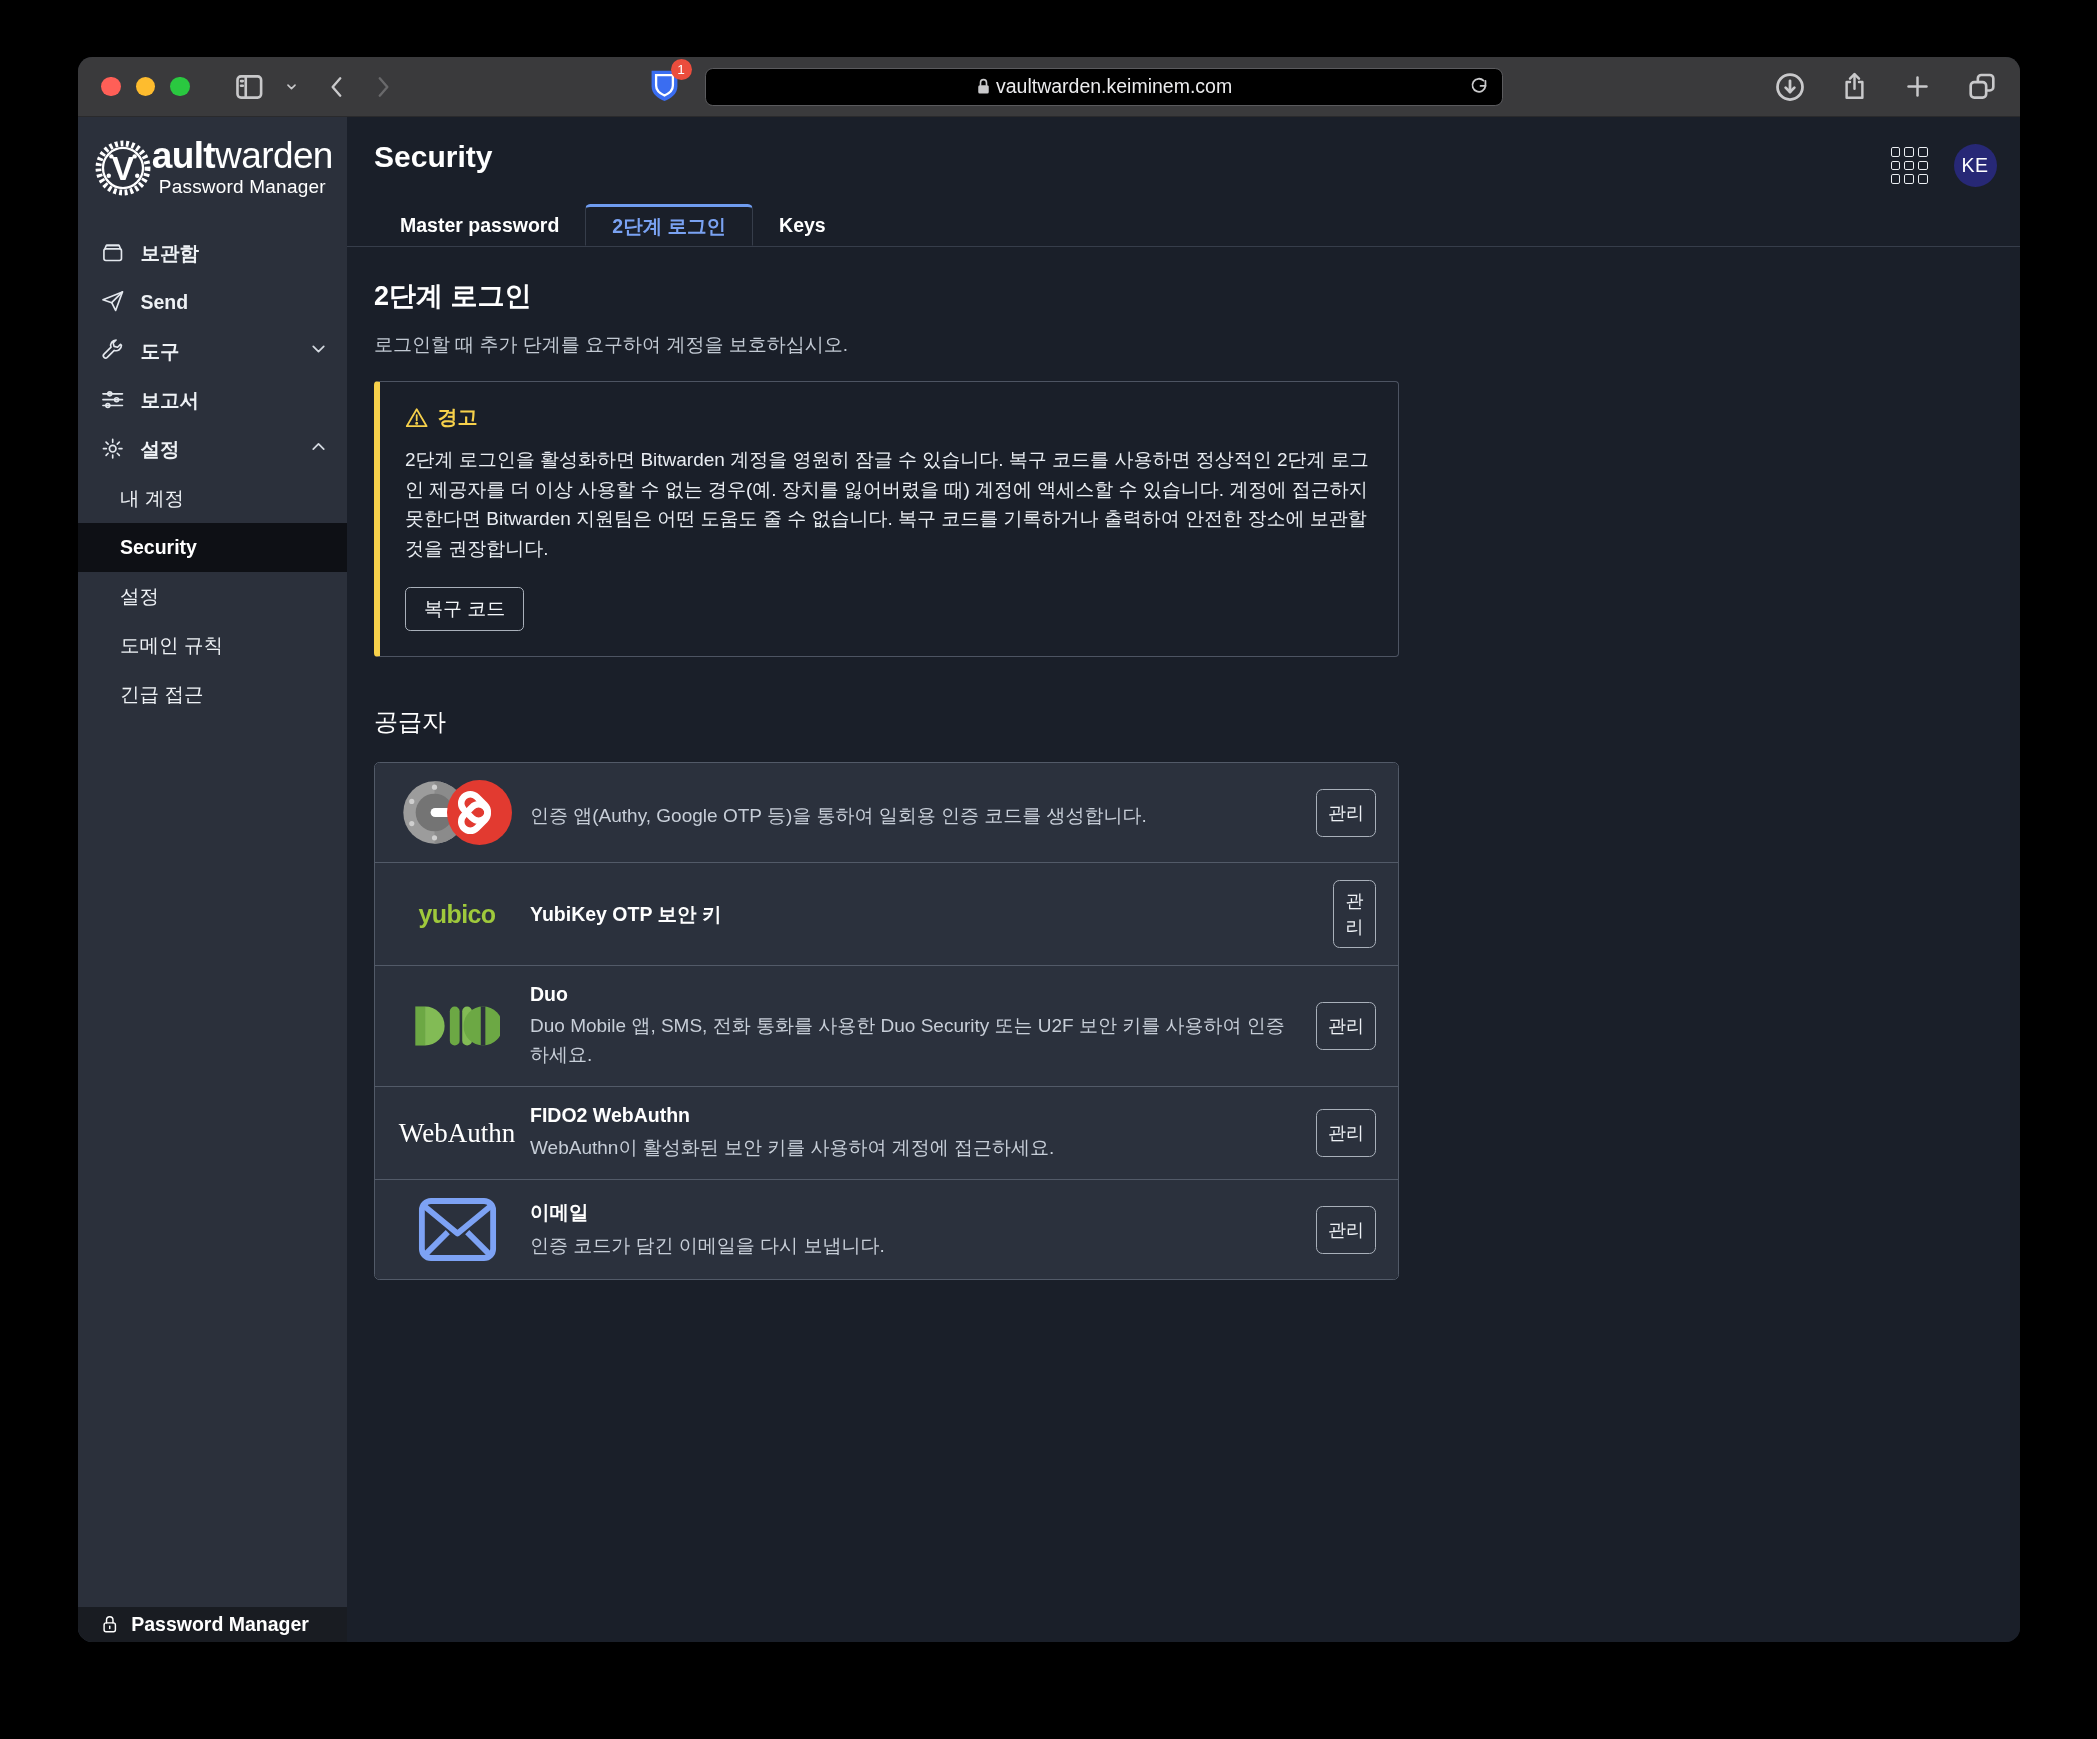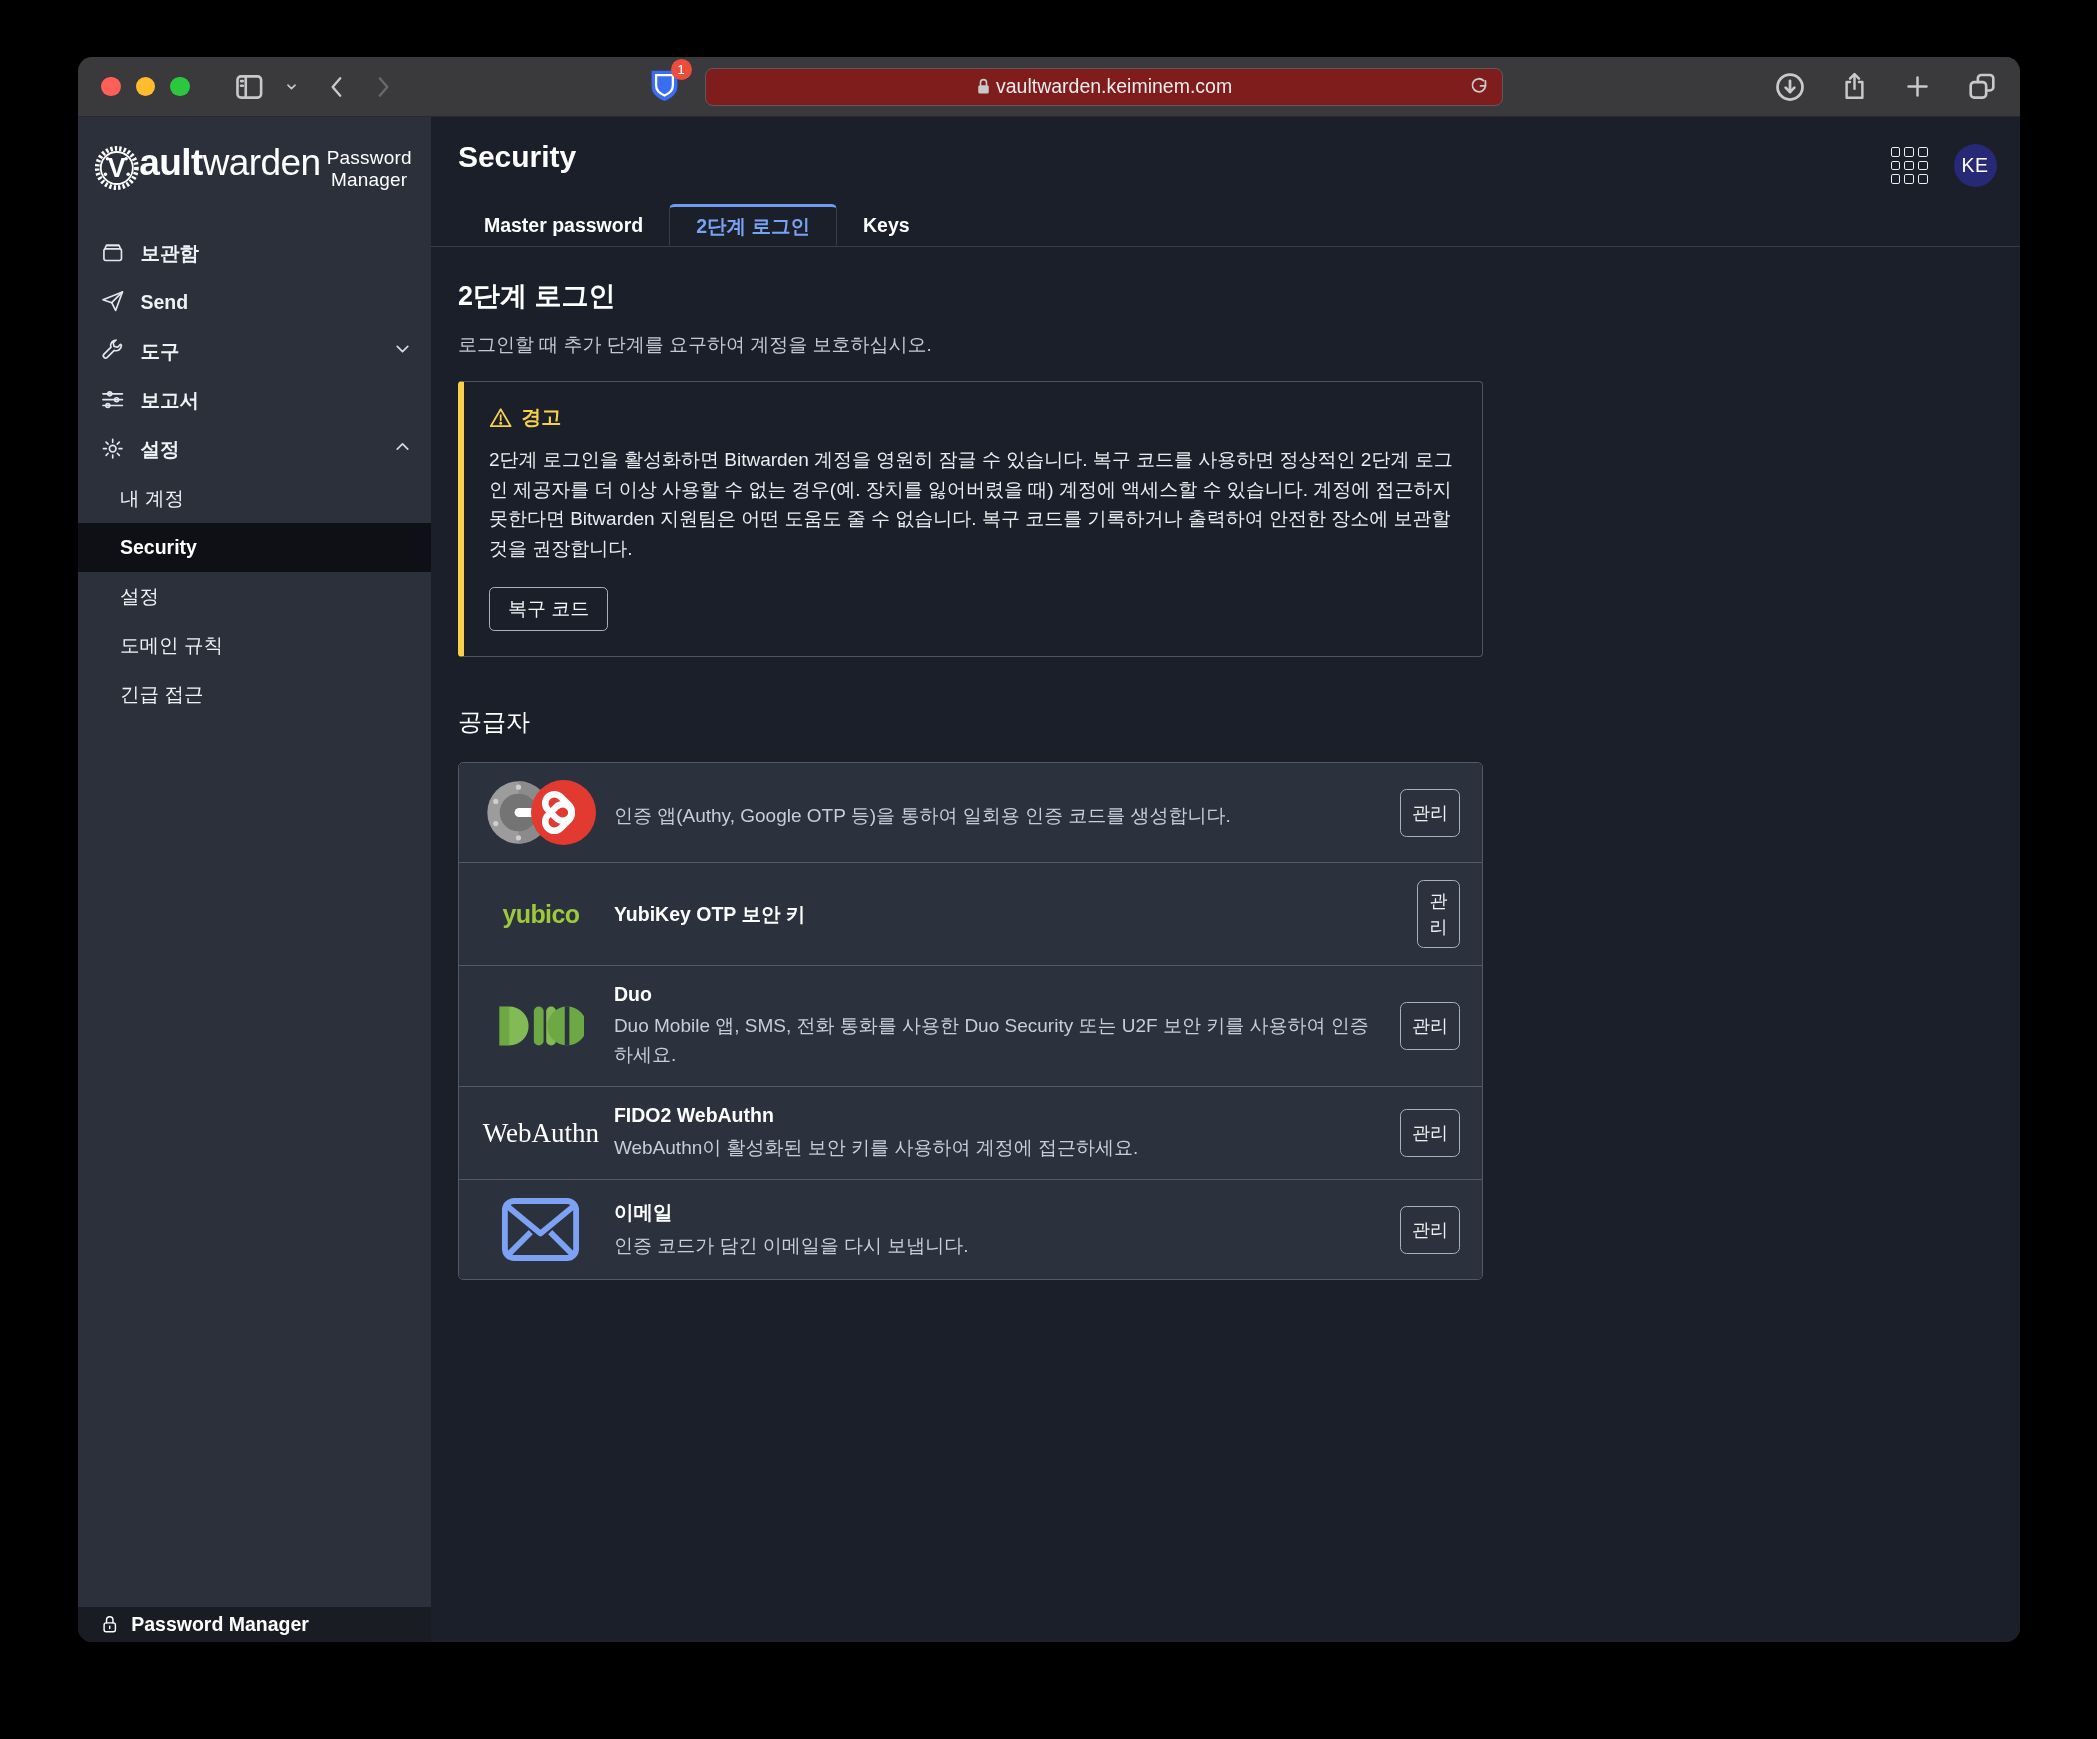--- a/index.html
+++ b/index.html
@@ -25,32 +25,32 @@
   .tbico { display:flex; align-items:center; justify-content:center; }
   .tbico svg { stroke:#c9c9cb; fill:none; stroke-width:2.2; stroke-linecap:round; stroke-linejoin:round; }
   .tbico.dim svg { stroke:#69696b; }
   .tb-spacer { flex:1; }
   .ext { position:relative; margin-right:5.2px; }
   .ext-badge {
     position:absolute; top:-9px; right:-11.7px; width:21px; height:21px; border-radius:50%;
     background:#eb4d3d; color:#fff; font-size:13.6px; display:flex; align-items:center; justify-content:center;
   }
   .urlfield {
-    width:798px; height:38px; background:#7f1d1d; border:0.6px solid #5b5b5e; border-radius:7.8px;
+    width:798px; height:38px; background:#000000; border:0.6px solid #5b5b5e; border-radius:7.8px;
     display:flex; align-items:center; justify-content:center; gap:4px; position:relative;
     color:#ececee; font-size:19.5px;
   }
   .urlfield .reload { position:absolute; right:11.7px; top:8.4px; }
   .right-icons { display:flex; align-items:center; gap:36px; margin-left:17px; }
   
   .page { flex:1; display:flex; min-height:0; }
   
   .sidebar { flex:0 0 269px; background:#2b303b; display:flex; flex-direction:column; }
   .logo { padding:19.5px 13px 0 14.3px; display:flex; align-items:center; }
-  .logo-text { display:flex; flex-direction:row; margin-left:-2.6px; }
+  .logo-text { display:flex; flex-direction:column; margin-left:-2.6px; }
   .brand { font-size:37px; line-height:1; color:#fff; letter-spacing:-0.6px; }
   .brand .bold { font-weight:700; }
   .brand-sub { font-size:19px; color:#fff; text-align:center; margin-top:2.6px; letter-spacing:0.2px; }
   .nav { margin-top:30px; }
   .nav-item {
     height:49px; display:flex; align-items:center; gap:15.6px; padding:0 18px 0 23.4px;
     font-size:19.5px; font-weight:600; color:#eef1f5; cursor:default;
   }
   .nav-item svg { stroke:#e3e7ed; fill:none; stroke-width:1.7; stroke-linecap:round; stroke-linejoin:round; flex:0 0 auto; }
   .chev { margin-left:auto; }

